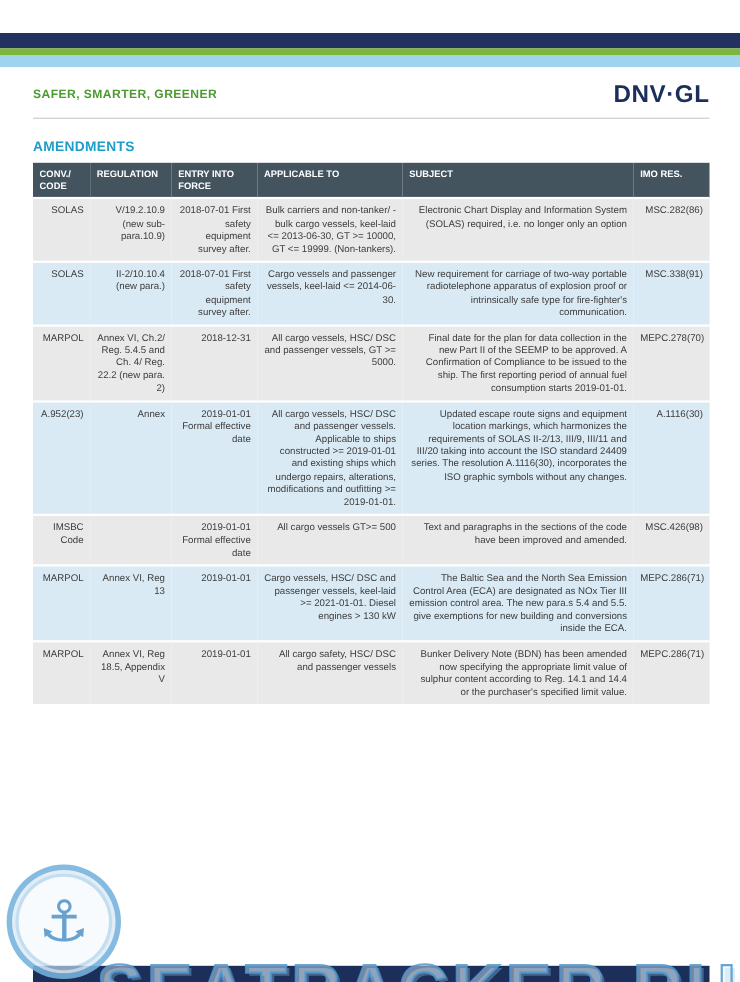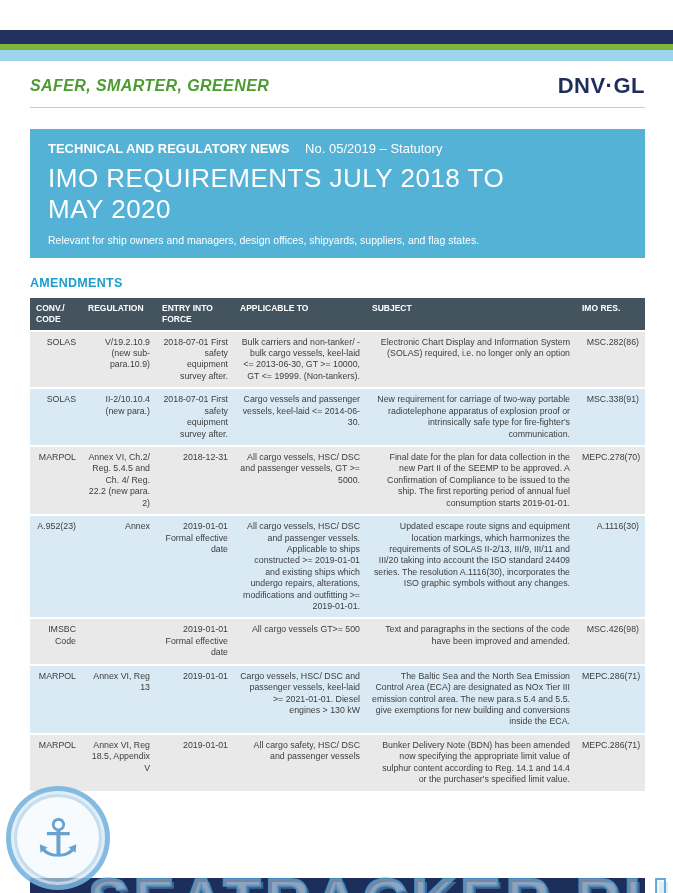--- a/index.html
+++ b/index.html
@@ -14,21 +14,21 @@
   }
   
   .stripe-navy  { margin-top: 30px; height: 14px; background: #22315e; }
   .stripe-green { height: 6px;  background: #7db63d; }
   .stripe-blue  { height: 11px; background: #9fd4ee; }
 
   .brand-row {
     display: flex; justify-content: space-between; align-items: center;
     margin: 12px 28px 0 30px;
   }
-  .tagline { color: #4c9b30; font-weight: bold; font-size: 16px; letter-spacing: 0.4px; font-style: italic; }
+  .tagline { color: #4c9b30; font-weight: bold; font-size: 11px; letter-spacing: 0.4px; }
   .logo { color: #1b2f5a; font-weight: bold; font-size: 22px; letter-spacing: 0.5px; margin-left: 24px; }
   .rule { border-top: 1px solid #c9c9c9; margin: 8px 28px 0 30px; }
 
   .hero {
     background: #54b2d7;
     margin: 21px 28px 0 30px;
     padding: 12px 18px;
     color: #ffffff;
   }
   .hero-kicker { font-size: 13px; }
@@ -103,28 +103,20 @@
   <div class="stripe-navy"></div>
   <div class="stripe-green"></div>
   <div class="stripe-blue"></div>
 
   <div class="brand-row">
     <span class="tagline">SAFER, SMARTER, GREENER</span>
     <span class="logo">DNV·GL</span>
   </div>
   <div class="rule"></div>
 
-  <div class="hero">
-    <div class="hero-kicker">
-      <span class="k-strong">TECHNICAL AND REGULATORY NEWS</span>
-      <span class="k-issue">No. 05/2019  –  Statutory</span>
-    </div>
-    <div class="hero-title">IMO REQUIREMENTS JULY 2018 TO MAY 2020</div>
-    <div class="hero-sub">Relevant for ship owners and managers, design offices, shipyards, suppliers, and flag states.</div>
-  </div>
 
   <div class="section-title">AMENDMENTS</div>
 
   <table class="amendments">
     <colgroup>
       <col style="width:52px">
         <col style="width:74px">
         <col style="width:78px">
       <col style="width:132px">
         <col style="width:210px">

